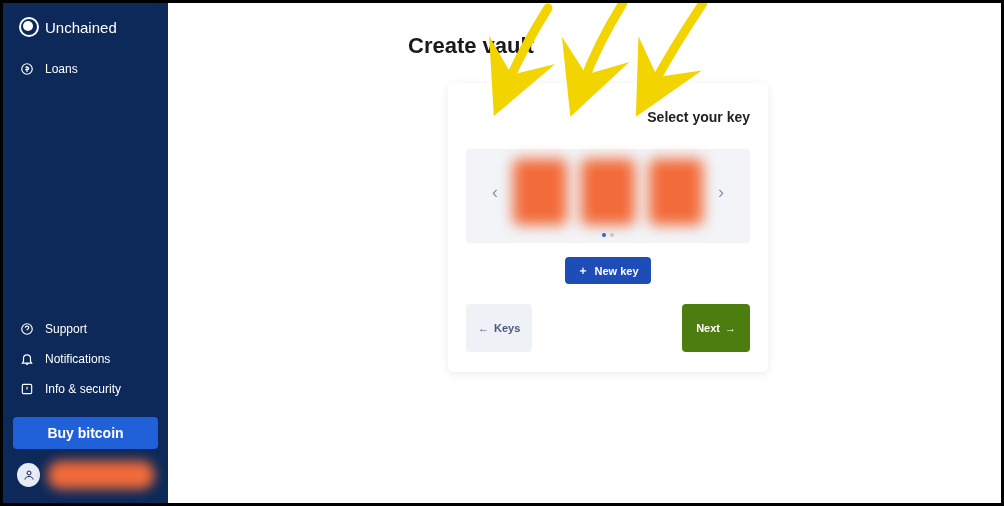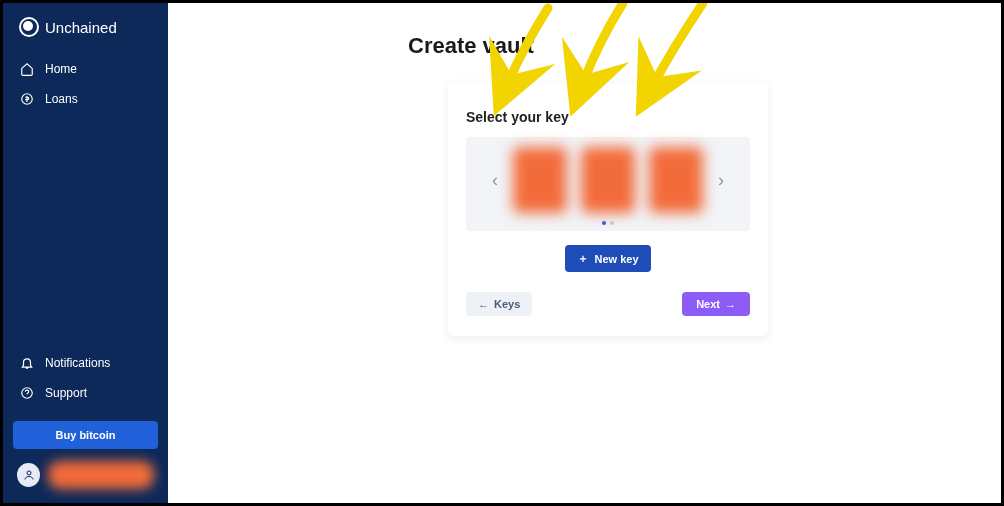--- a/index.html
+++ b/index.html
@@ -14,99 +14,100 @@
     .logo-icon::after { content: ''; position: absolute; width: 10px; height: 10px; background: #fff; border-radius: 50%; top: 2px; left: 2px; }
     .logo-text { font-size: 15px; font-weight: 500; }
     
     .nav-top { display: flex; flex-direction: column; gap: 2px; }
     .nav-bottom { margin-top: auto; display: flex; flex-direction: column; gap: 2px; }
     
     .nav-item { display: flex; align-items: center; gap: 10px; padding: 6px 16px; font-size: 12px; cursor: pointer; }
     .nav-item .icon { width: 16px; height: 16px; display: flex; align-items: center; justify-content: center; flex-shrink: 0; }
     .nav-item .chev { margin-left: auto; font-size: 10px; }
     
-    .buy-btn { margin: 12px 10px 10px; background: #2060d8; color: #fff; border: none; border-radius: 4px; padding: 8px 0; font-size: 11px; font-weight: 600; cursor: pointer; }
+    .buy-btn { margin: 12px 10px 10px; background: #2060d8; color: #fff; border: none; border-radius: 4px; padding: 8px 0; font-size: 14px; font-weight: 600; cursor: pointer; }
     
     .profile-row { display: flex; align-items: center; gap: 8px; padding: 0 14px; }
     .avatar { width: 24px; height: 24px; border-radius: 50%; background: #e6ebf5; display: flex; align-items: center; justify-content: center; color: #0d2959; font-size: 12px; }
     .profile-blur { width: 110px; height: 28px; background: #f26b3a; border-radius: 12px; filter: blur(6px); }
     
     .main { flex: 1; background: #fff; padding: 30px 40px; position: relative; }
     
     .page-title { font-size: 22px; font-weight: 700; color: #1a1a1a; margin-left: 200px; margin-bottom: 24px; }
     
     .card { width: 320px; margin-left: 240px; background: #fff; border-radius: 6px; box-shadow: 0 2px 10px rgba(0,0,0,0.08); padding: 26px 18px 20px; }
     
-    .card-title { text-align: left; font-size: 14px; font-weight: 600; color: #222; margin-bottom: 12px; }
+    .card-title { text-align: right; font-size: 14px; font-weight: 600; color: #222; margin-bottom: 24px; }
     
     .carousel { background: #f2f4f8; border-radius: 4px; padding: 10px 8px 6px; position: relative; }
     .carousel-row { display: flex; align-items: center; justify-content: center; gap: 10px; }
     .arrow { width: 16px; color: #8894aa; font-size: 18px; cursor: pointer; text-align: center; user-select: none; }
     .keys-blur { display: flex; gap: 14px; }
     .key-card { width: 54px; height: 66px; background: #f26b3a; border-radius: 6px; filter: blur(7px); }
     .dots { display: flex; justify-content: center; gap: 4px; margin-top: 8px; }
     .dot { width: 4px; height: 4px; border-radius: 50%; background: #c5ccdb; }
     .dot.active { background: #2060d8; }
     
     .new-key-btn { display: flex; align-items: center; gap: 6px; margin: 14px auto 0; background: #1e4db7; color: #fff; border: none; border-radius: 4px; padding: 6px 12px; font-size: 11px; font-weight: 600; cursor: pointer; }
     
     .footer-btns { display: flex; justify-content: space-between; margin-top: 20px; }
     .back-btn { display: flex; align-items: center; gap: 5px; background: #eef1f6; color: #4a5a7a; border: none; border-radius: 4px; padding: 6px 12px; font-size: 11px; font-weight: 600; cursor: pointer; }
-    .next-btn { display: flex; align-items: center; gap: 5px; background: #8b5cf6; color: #fff; border: none; border-radius: 4px; padding: 6px 14px; font-size: 11px; font-weight: 600; cursor: pointer; }
+    .next-btn { display: flex; align-items: center; gap: 5px; background: #4d7c0f; color: #fff; border: none; border-radius: 4px; padding: 18px 14px; font-size: 11px; font-weight: 600; cursor: pointer; }
     
     .annot { position: absolute; pointer-events: none; }
     .annot svg { overflow: visible; }
   </style>
 </head>
 <body>
 
 <div class="app">
   <aside class="sidebar">
     <div class="logo">
       <span class="logo-icon"></span>
       <span class="logo-text">Unchained</span>
     </div>
 
     <div class="nav-top">
       <div class="nav-item">
         <span class="icon">
             <svg width="14" height="14" viewBox="0 0 24 24" fill="none" stroke="#fff" stroke-width="2">
-              <path d="M3 11l9-8 9 8v10a2 2 0 01-2 2H5a2 2 0 01-2-2V11z"></path>
-            </svg>
-          </span>
-        <span>Home</span>
-      </div>
-      <div class="nav-item">
-        <span class="icon">
-            <svg width="14" height="14" viewBox="0 0 24 24" fill="none" stroke="#fff" stroke-width="2">
               <circle cx="12" cy="12" r="9"></circle>
               <path d="M12 7v10M9 9h4a2 2 0 010 4H9"></path>
             </svg>
           </span>
         <span>Loans</span>
       </div>
     </div>
 
     <div class="nav-bottom">
       <div class="nav-item">
         <span class="icon">
             <svg width="14" height="14" viewBox="0 0 24 24" fill="none" stroke="#fff" stroke-width="2">
+              <circle cx="12" cy="12" r="9"></circle>
+              <path d="M9 10a3 3 0 116 0c0 2-3 2-3 4M12 18h.01"></path>
+            </svg>
+          </span>
+        <span>Support</span>
+      </div>
+      <div class="nav-item">
+        <span class="icon">
+            <svg width="14" height="14" viewBox="0 0 24 24" fill="none" stroke="#fff" stroke-width="2">
               <path d="M18 16v-5a6 6 0 10-12 0v5l-2 3h16l-2-3zM10 21h4"></path>
             </svg>
           </span>
         <span>Notifications</span>
       </div>
       <div class="nav-item">
         <span class="icon">
             <svg width="14" height="14" viewBox="0 0 24 24" fill="none" stroke="#fff" stroke-width="2">
-              <circle cx="12" cy="12" r="9"></circle>
-              <path d="M9 10a3 3 0 116 0c0 2-3 2-3 4M12 18h.01"></path>
+              <rect x="4" y="4" width="16" height="16" rx="2"></rect>
+              <path d="M12 8v5M12 16h.01"></path>
             </svg>
           </span>
-        <span>Support</span>
+        <span>Info &amp; security</span>
       </div>
 
       <button class="buy-btn">Buy bitcoin</button>
 
       <div class="profile-row">
         <span class="avatar">
             <svg width="12" height="12" viewBox="0 0 24 24" fill="none" stroke="#0d2959" stroke-width="2">
               <circle cx="12" cy="8" r="4"></circle>
               <path d="M4 21c0-4 4-6 8-6s8 2 8 6"></path>
             </svg>

